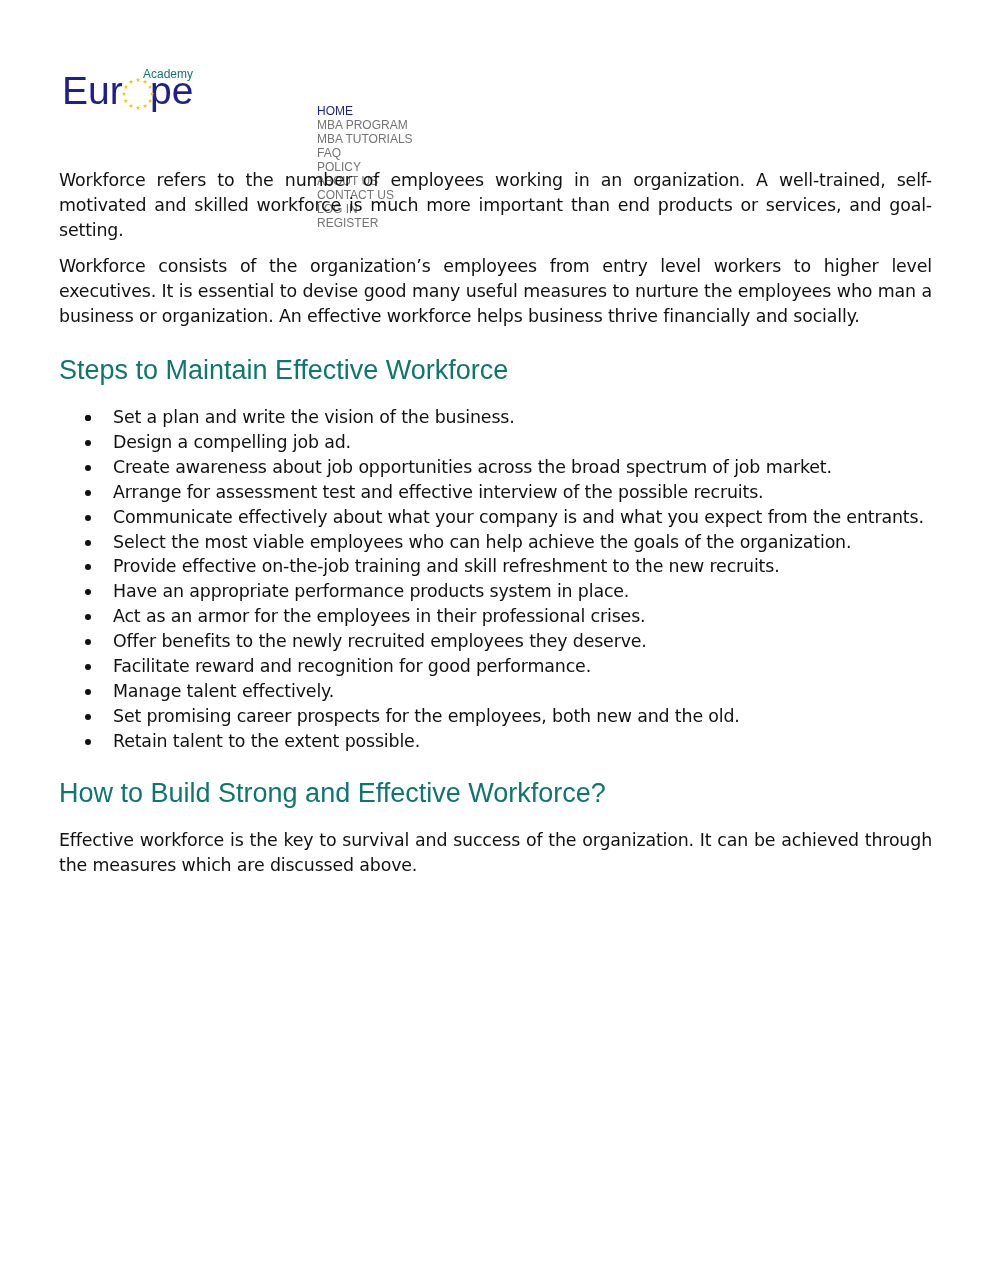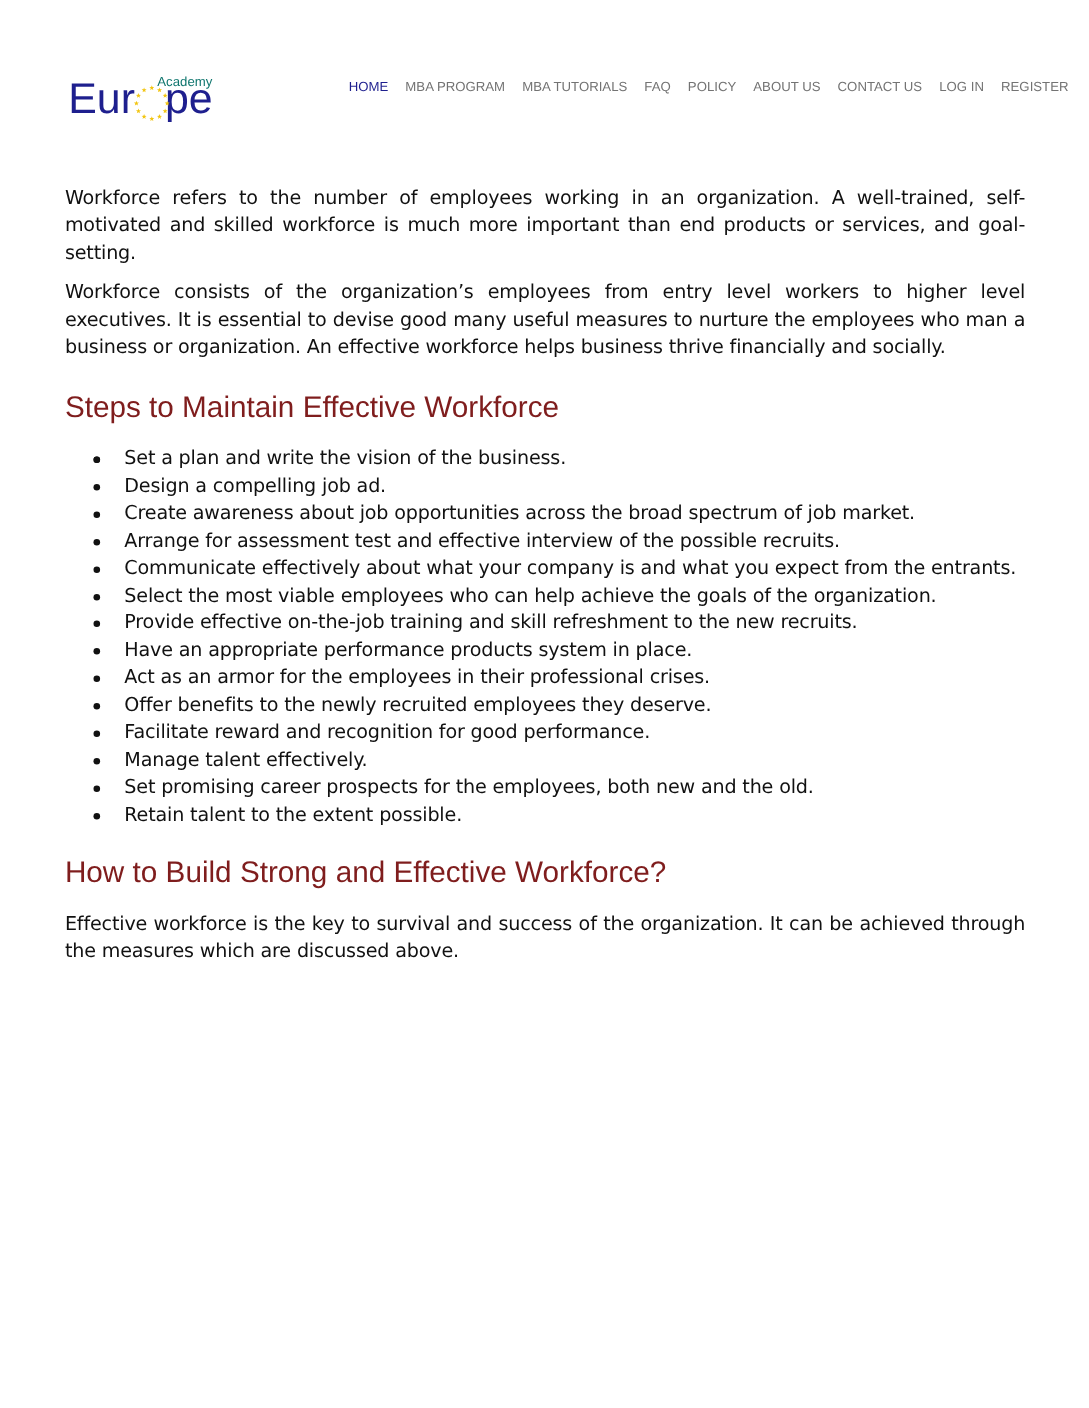--- a/index.html
+++ b/index.html
@@ -53,28 +53,29 @@
     }
     .logo-stars {
       position: absolute;
       left: 58px;
       top: 10px;
       width: 36px;
       height: 36px;
     }
     .nav {
       position: absolute;
-      top: 72px;
+      top: 104px;
       left: 317px;
       display: flex;
       gap: 0;
       font-family: "Liberation Sans", sans-serif;
       font-size: 12px;
       line-height: 14px;
       color: #111111;
+      flex-direction: column;
     }
     .nav a {
       text-decoration: none;
       color: #737373;
       white-space: nowrap;
       display: inline-block;
       margin-right: 15.5px;
     }
     .nav a.active { color: #1e1f8e; }
     .nav a:last-child { margin-right: 16px; }
@@ -91,21 +92,21 @@
       line-height: 25px;
       text-align: justify;
       letter-spacing: -0.15px;
     }
     .content h2 {
       font-family: "Liberation Sans", sans-serif;
       font-weight: normal;
       font-size: 27px;
       line-height: 32px;
       margin: 0;
-      color: #7f1d1d;
+      color: #0f766e;
     }
     .h-steps { margin-top: 25px !important; margin-bottom: 19px !important; }
     .h-build { margin-top: 23px !important; margin-bottom: 19px !important; }
     ul.steps {
       list-style: none;
       margin: 0;
       padding: 0;
     }
     ul.steps li {
       position: relative;

